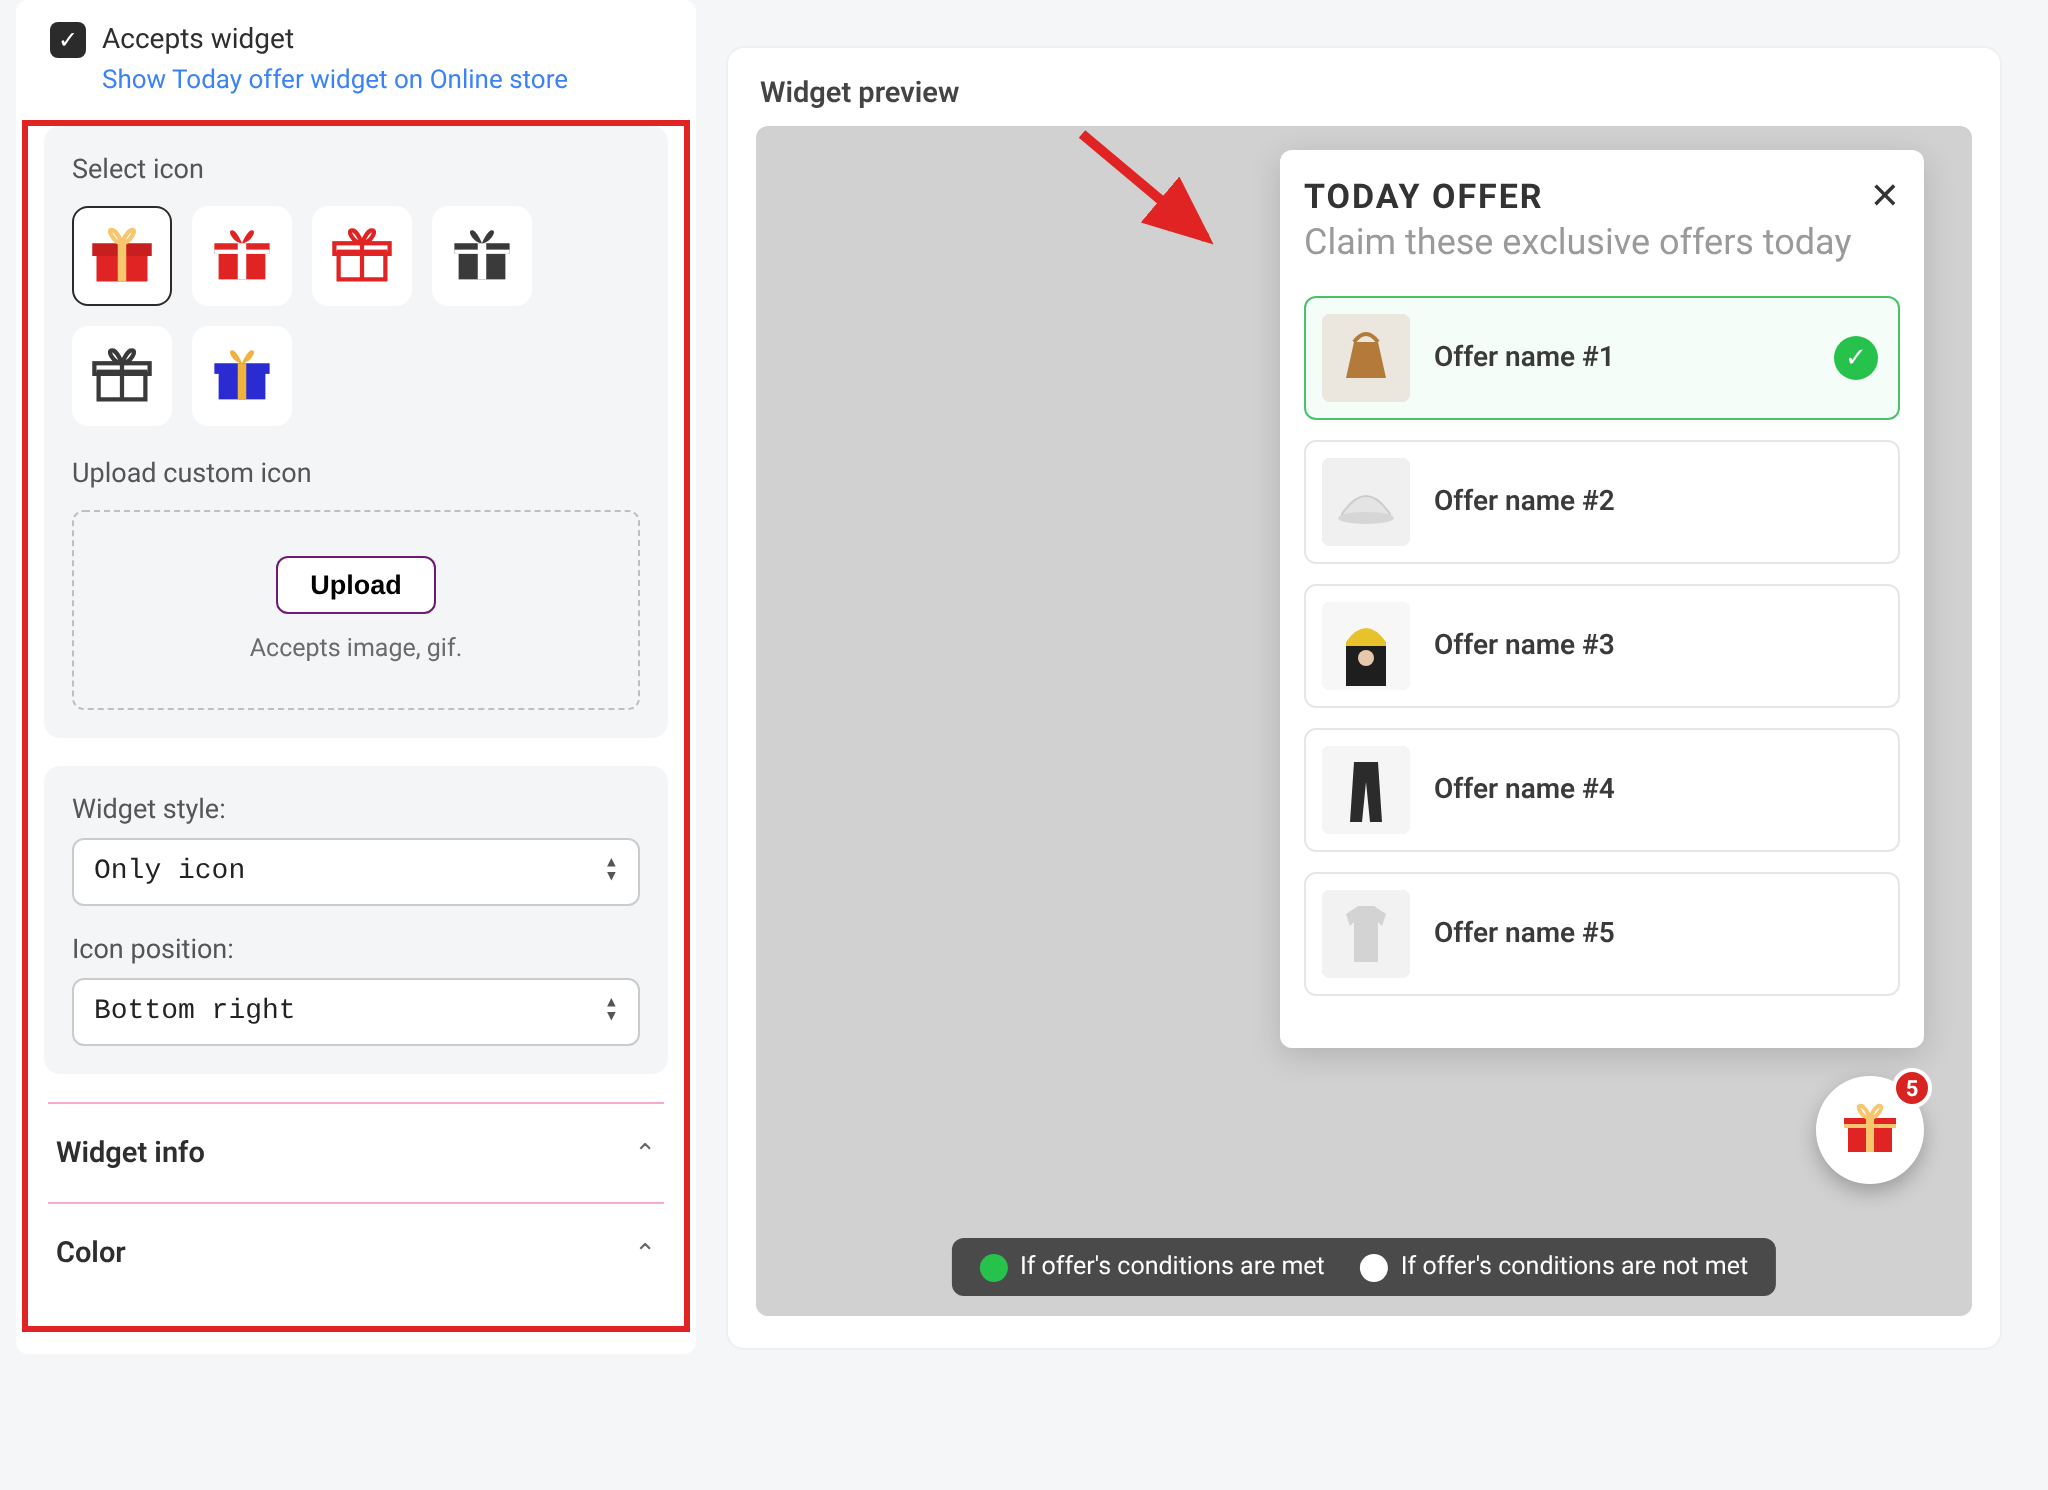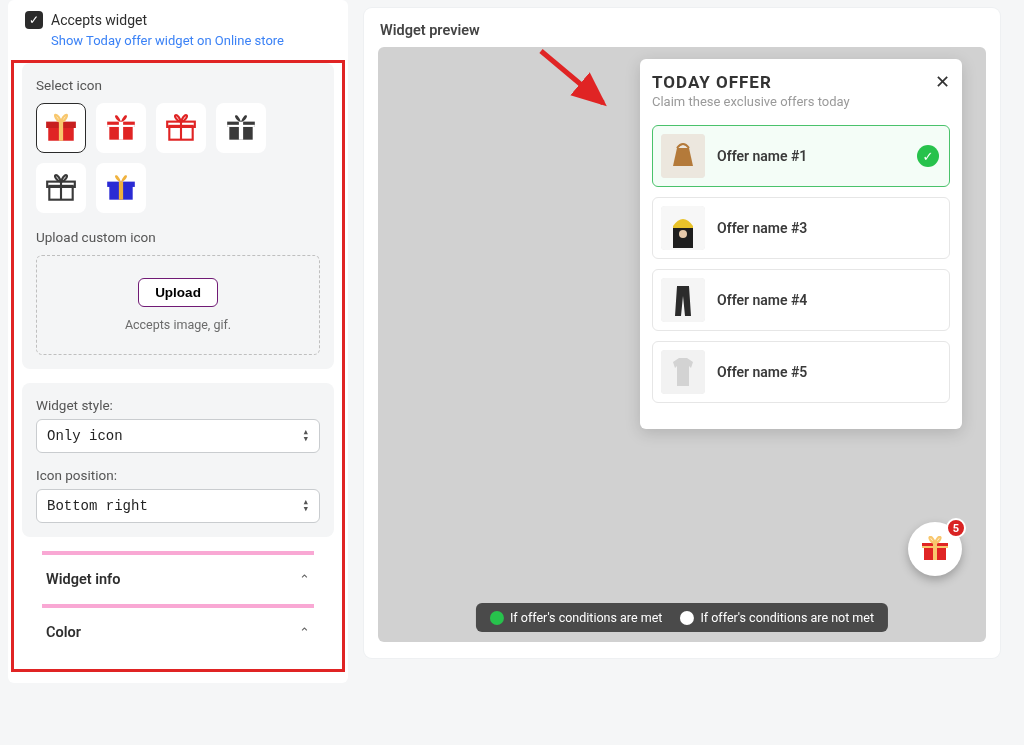--- a/index.html
+++ b/index.html
@@ -112,36 +112,36 @@
     font-family: Liberation Mono, monospace;
   }
   .arrows {
     font-size: 11px;
     line-height: 7px;
     color: #555;
     display: flex;
     flex-direction: column;
   }
   .accordion {
-    border-top: 4px solid #f9a8d4;
+    border-top: 1px solid #f9a8d4;
     padding: 16px 4px 16px 4px;
     display: flex;
     justify-content: space-between;
     align-items: center;
     cursor: pointer;
-    margin: 0 20px;
+    margin: 0 2px;
   }
   .accordion .chev { color: #666; font-size: 13px; }
   .accordion-title { font-weight: 600; font-size: 14.5px; }
   .left-inner { padding: 0 8px; }
 
   
   .right {
     flex: 1;
-    padding: 8px 0 0 0;
+    padding: 24px 0 0 0;
   }
   .preview-card {
     background: #fff;
     border-radius: 8px;
     padding: 14px 14px 16px 14px;
     box-shadow: 0 0 0 1px #eef0f2;
     width: 636px;
   }
   .preview-title { color: #444; font-weight: 600; font-size: 14.5px; margin-bottom: 8px; padding-left: 2px;}
   .preview-stage {
@@ -173,21 +173,21 @@
     justify-content: space-between;
     align-items: flex-end;
   }
   .offer-title {
     font-weight: 700;
     letter-spacing: 1px;
     font-size: 17px;
     color: #333;
   }
   .offer-close { font-size: 18px; color: #333; cursor: pointer; }
-  .offer-sub { color: #9a9a9a; font-size: 13px; margin: 2px 0 16px 0; }
+  .offer-sub { color: #9a9a9a; font-size: 18px; margin: 2px 0 16px 0; }
   .offer-item {
     display: flex;
     align-items: center;
     gap: 12px;
     border: 1px solid #e6e6e6;
     border-radius: 6px;
     padding: 8px 10px 8px 8px;
     margin-bottom: 10px;
     background: #fff;
   }
@@ -396,20 +396,30 @@
               <svg viewBox="0 0 44 44" width="44" height="44">
                   <rect width="44" height="44" fill="#ece7de"></rect>
                   <path d="M12 32 L16 14 L28 14 L32 32 Z" fill="#b47a3a"></path>
                   <path d="M16 14 Q22 6 28 14" stroke="#b47a3a" stroke-width="2" fill="none"></path>
                 </svg>
             </div>
             <div class="offer-label">Offer name #1</div>
             <div class="check-circ">✓</div>
           </div>
 
+          <div class="offer-item">
+            <div class="thumb">
+              <svg viewBox="0 0 44 44" width="44" height="44">
+                  <rect width="44" height="44" fill="#f0f0f0"></rect>
+                  <path d="M10 28 Q22 10 34 28 L34 30 Q22 34 10 30 Z" fill="#e4e4e4" stroke="#ccc"></path>
+                  <ellipse cx="22" cy="30" rx="14" ry="3" fill="#d6d6d6"></ellipse>
+                </svg>
+            </div>
+            <div class="offer-label">Offer name #2</div>
+          </div>
 
           <div class="offer-item">
             <div class="thumb">
               <svg viewBox="0 0 44 44" width="44" height="44">
                   <rect width="44" height="44" fill="#f7f7f7"></rect>
                   <path d="M12 20 Q22 6 32 20 L32 22 L12 22 Z" fill="#e8c22a"></path>
                   <rect x="12" y="22" width="20" height="20" fill="#1e1e1e"></rect>
                   <circle cx="22" cy="28" r="4" fill="#e6c9aa"></circle>
                 </svg>
             </div>

